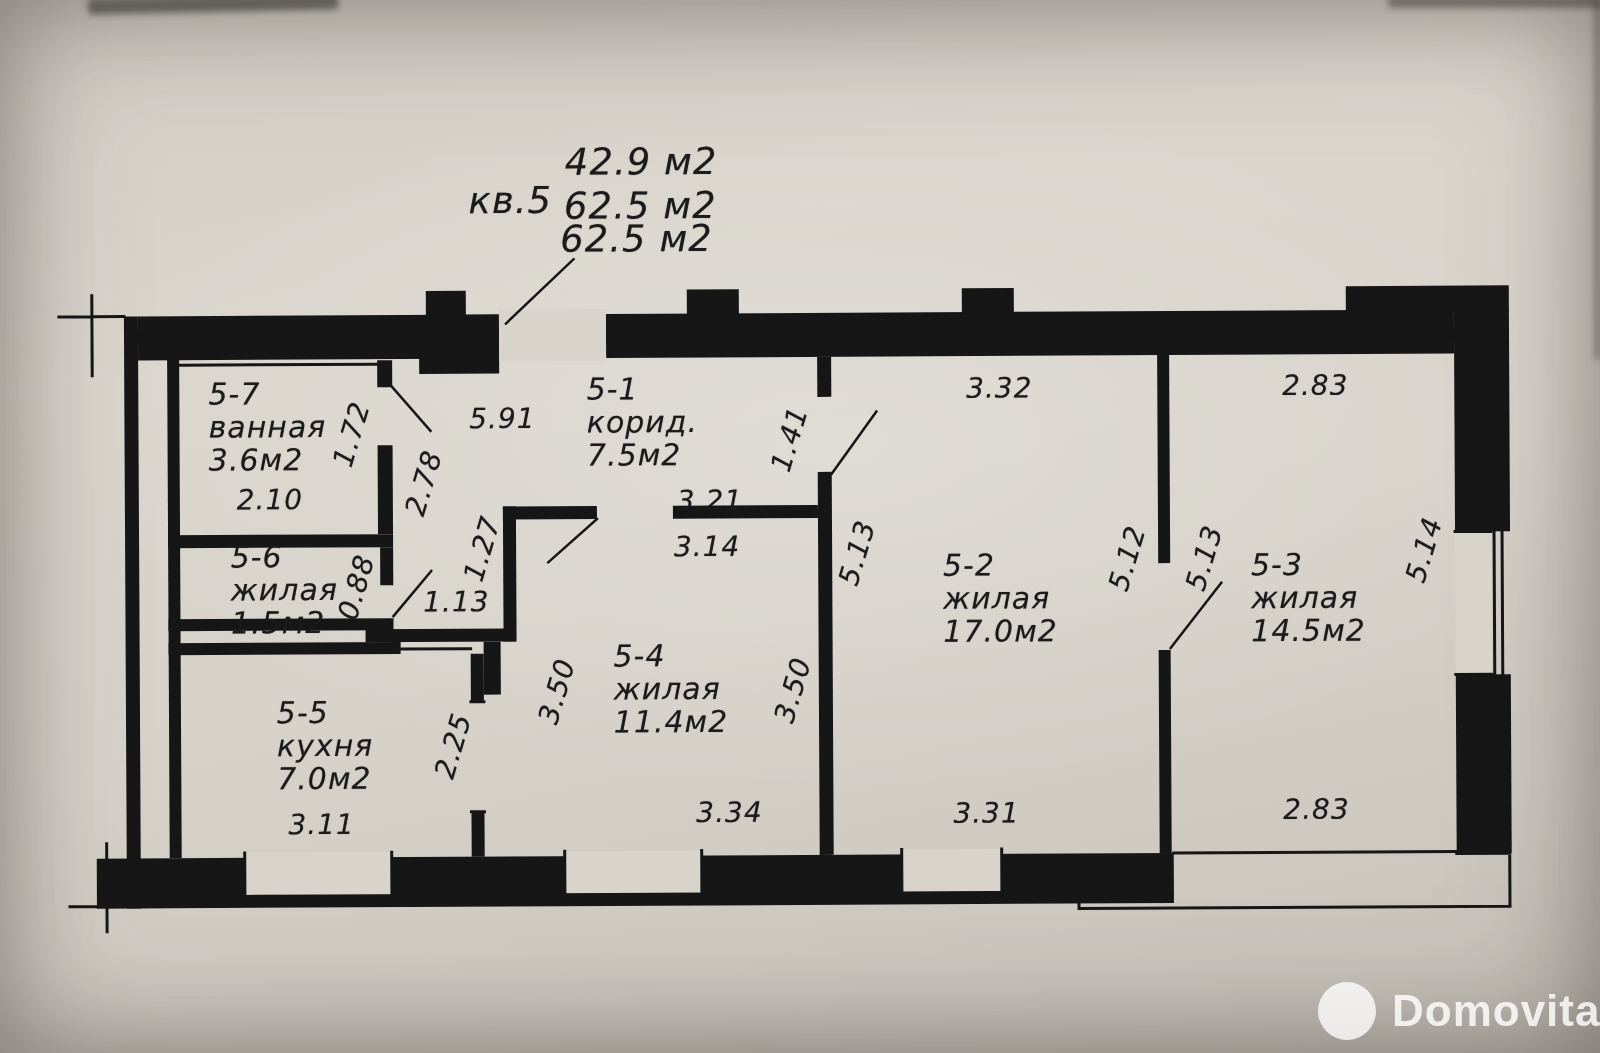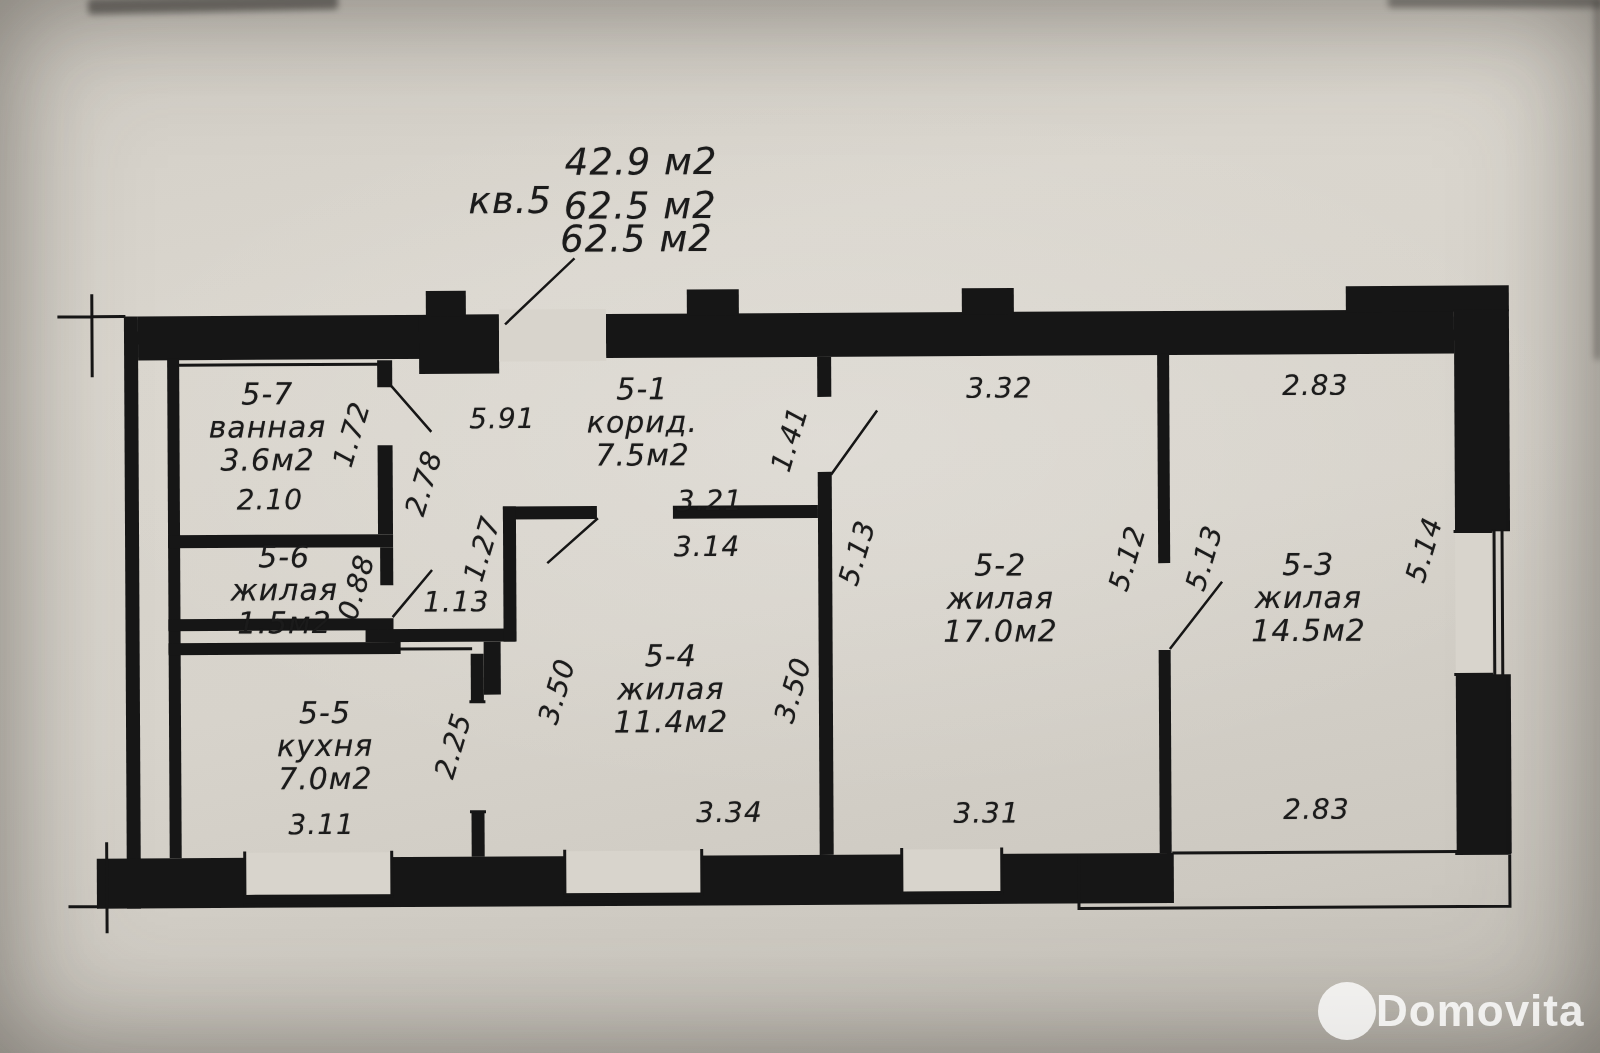--- a/index.html
+++ b/index.html
@@ -17,25 +17,25 @@
   .smudge.s2{left:1388px;top:-5px;width:215px;height:13px;opacity:.8;}
   .smudge.s3{left:1594px;top:0;width:8px;height:360px;opacity:.6;}
   .plan{position:absolute;inset:0;transform:rotate(-0.3deg);}
   .plan svg{position:absolute;left:0;top:0;}
   .lbl{
     position:absolute;transform:translate(-50%,-50%);
     color:#1b1b1b;font-style:italic;white-space:nowrap;
     text-shadow:0 0 1px rgba(20,20,20,.45);letter-spacing:1px;
   }
   .hdr{font-size:37px;}
-  .room{font-size:30px;line-height:33px;text-align:center;}
+  .room{font-size:30px;line-height:33px;}
   .dim{font-size:28px;}
   .dim.rot{transform:translate(-50%,-50%) rotate(-73deg);}
   .watermark{
-    position:absolute;left:1318px;top:982px;display:flex;align-items:center;gap:0;
+    position:absolute;left:1318px;top:982px;display:flex;align-items:center;gap:16px;
     color:rgba(255,255,255,.82);font-family:"Liberation Sans",sans-serif;
   }
   .watermark .dot{width:58px;height:58px;border-radius:50%;background:rgba(255,255,255,.78);}
   .watermark .wordmark{font-size:44px;font-weight:600;letter-spacing:1px;}
 </style>
 </head>
 <body>
 
 <div class="screenshot">
   <div class="plan">

